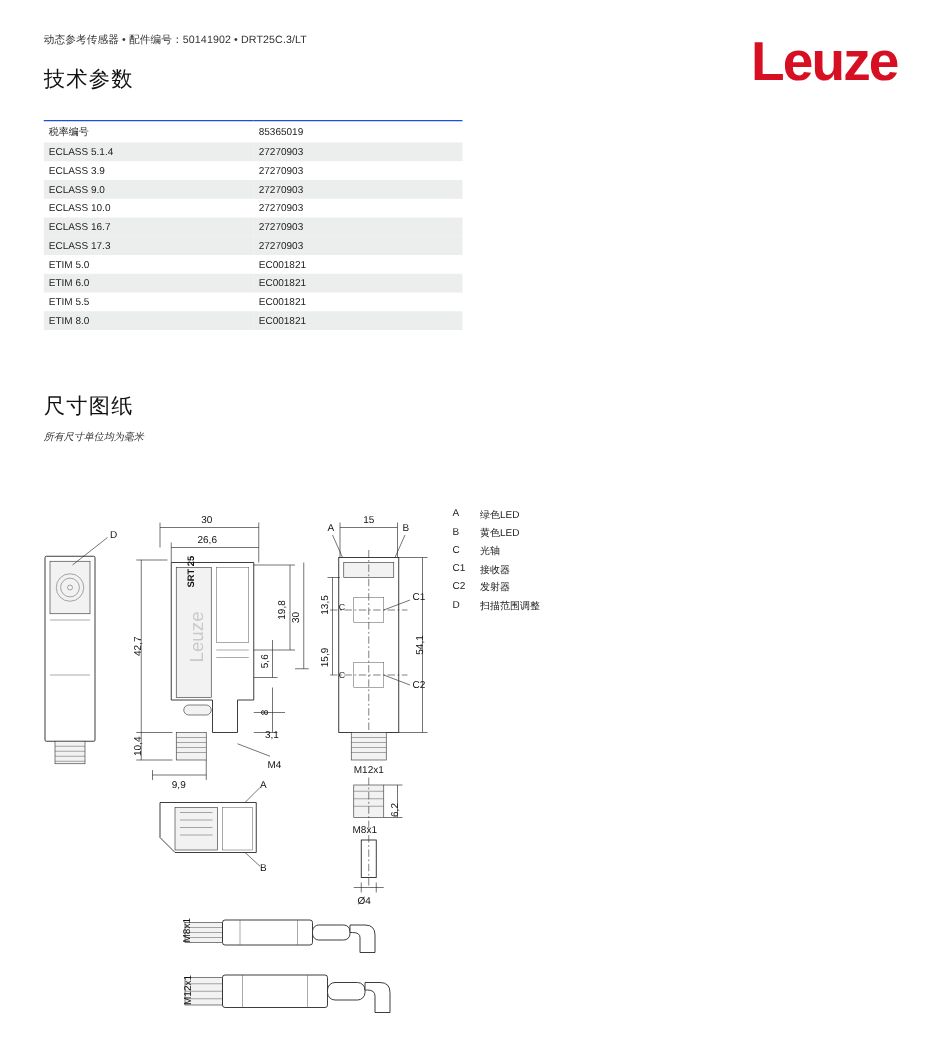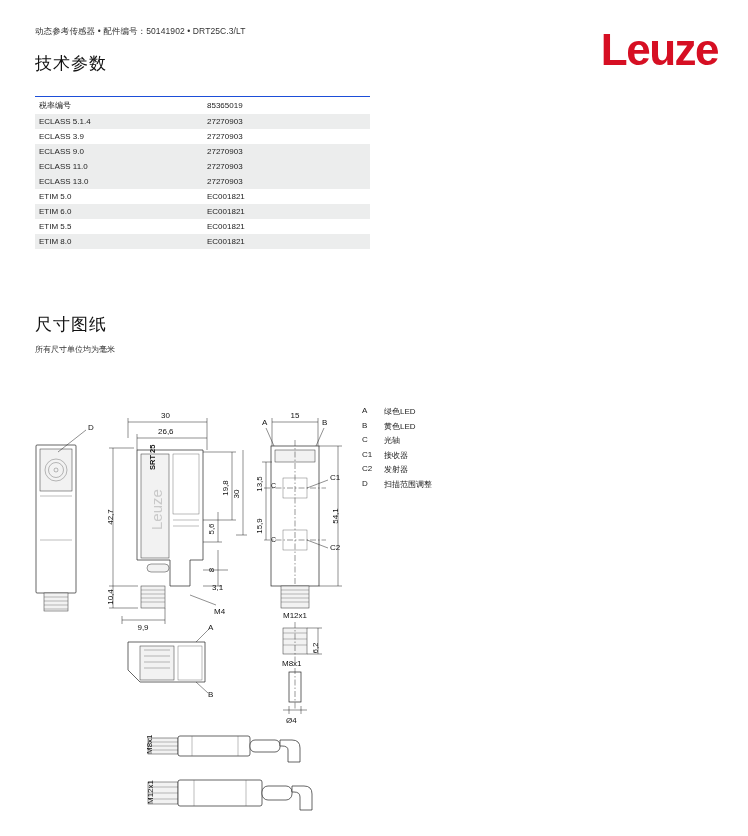--- a/index.html
+++ b/index.html
@@ -39,20 +39,21 @@
     color: #111;
     letter-spacing: 1px;
   }
   #title-tech { top: 52px; }
   #title-dim { top: 313px; }
   .subnote {
     position: absolute;
     left: 35px; top: 344px;
     font-size: 8px;
     color: #333;
+    font-style: italic;
   }
 
   
   table.specs {
     position: absolute;
     left: 35px; top: 96px;
     width: 335px;
     border-collapse: collapse;
     font-size: 8px;
   }
@@ -115,26 +116,30 @@
         <td class="v">27270903</td>
       </tr>
       <tr>
         <td class="k">ECLASS 3.9</td>
         <td class="v">27270903</td>
       </tr>
       <tr class="alt">
         <td class="k">ECLASS 9.0</td>
         <td class="v">27270903</td>
       </tr>
-      <tr class="alt">
-        <td class="k">ECLASS 11.0</td>
-        <td class="v">27270903</td>
-      </tr>
-      <tr class="alt">
-        <td class="k">ECLASS 13.0</td>
+      <tr>
+        <td class="k">ECLASS 10.0</td>
+        <td class="v">27270903</td>
+      </tr>
+      <tr class="alt">
+        <td class="k">ECLASS 16.7</td>
+        <td class="v">27270903</td>
+      </tr>
+      <tr class="alt">
+        <td class="k">ECLASS 17.3</td>
         <td class="v">27270903</td>
       </tr>
       <tr>
         <td class="k">ETIM 5.0</td>
         <td class="v">EC001821</td>
       </tr>
       <tr class="alt">
         <td class="k">ETIM 6.0</td>
         <td class="v">EC001821</td>
       </tr>

